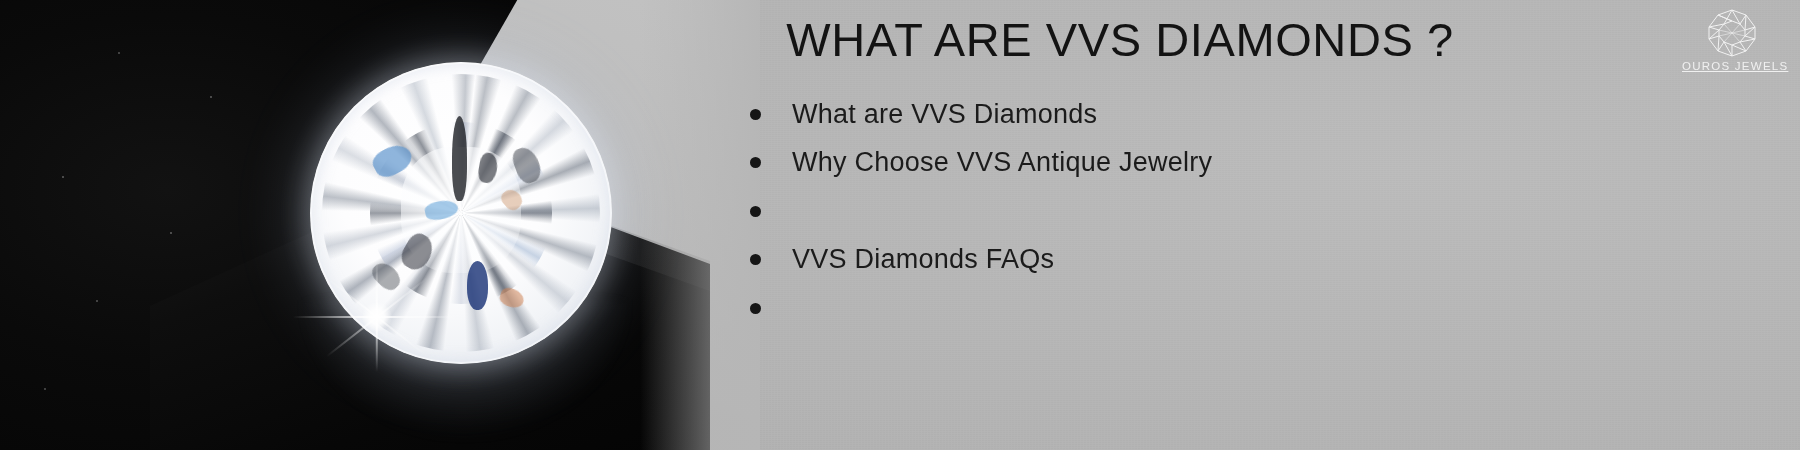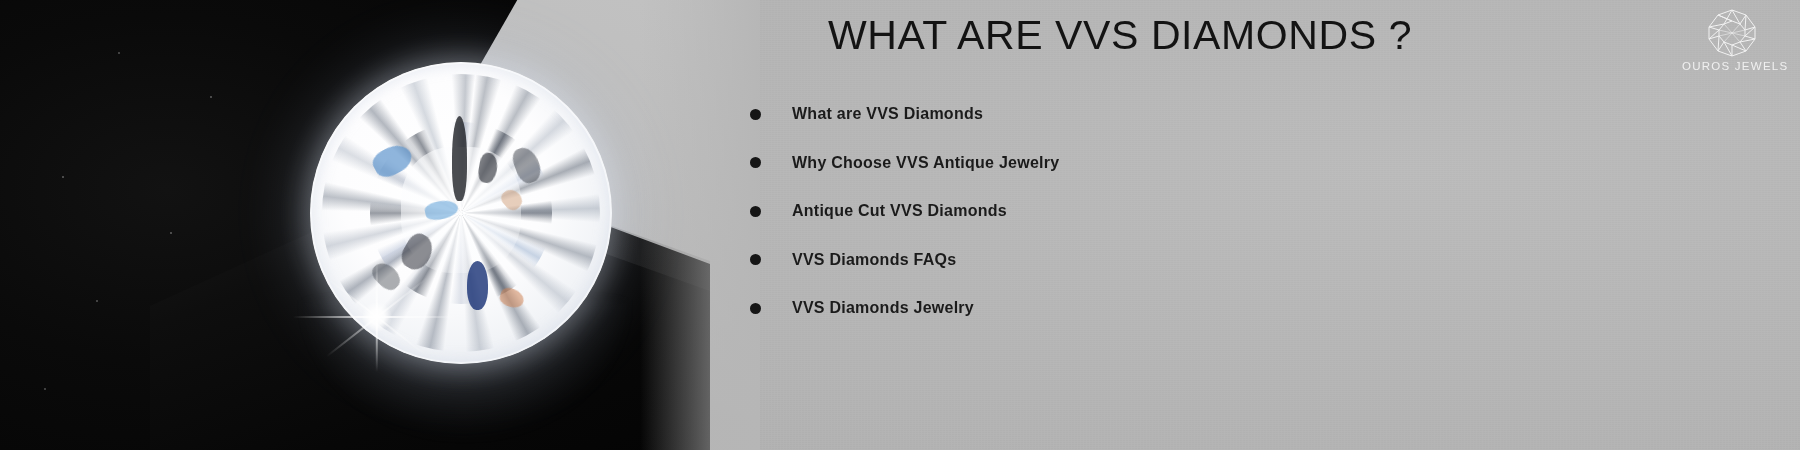--- a/index.html
+++ b/index.html
@@ -208,21 +208,21 @@
   .content {
     position: absolute;
     left: 620px; top: 0;
     width: 1180px; height: 450px;
   }
   .title {
     position: absolute;
     left: 0; top: 12px;
     width: 1000px;
     text-align: center;
-    font-size: 41px;
+    font-size: 47px;
     font-weight: 400;
     letter-spacing: .6px;
     color: #131313;
     font-family: "Liberation Sans", sans-serif;
     white-space: nowrap;
   }
   .toc {
     position: absolute;
     left: 130px; top: 90px;
     margin: 0; padding: 0;
@@ -234,22 +234,22 @@
     height: 48.5px;
   }
   .toc-bullet {
     width: 11px; height: 11px;
     border-radius: 50%;
     background: #161616;
     flex: 0 0 auto;
     margin-right: 31px;
   }
   .toc-label {
-    font-size: 16px;
-    font-weight: 700;
+    font-size: 27px;
+    font-weight: 400;
     color: #1b1b1b;
     letter-spacing: .25px;
     white-space: nowrap;
     font-family: "Liberation Sans", sans-serif;
   }
 
   
   .logo {
     position: absolute;
     right: 18px; top: 8px;
@@ -259,20 +259,21 @@
   }
   .logo-mark { display: block; margin: 0 auto; }
   .logo-text {
     display: block;
     margin-top: 2px;
     font-size: 11.5px;
     letter-spacing: 1.25px;
     color: #f0f0f0;
     font-family: "Liberation Sans", sans-serif;
     white-space: nowrap;
+    text-decoration: underline;
   }
 </style>
 </head>
 <body>
 
 <div class="banner">
 
   <div class="bg-gray"></div>
   <div class="bg-gray-noise"></div>
 
@@ -329,29 +330,27 @@
       <li class="toc-item">
         <span class="toc-bullet"></span>
         <span class="toc-label">What are VVS Diamonds</span>
       </li>
       <li class="toc-item">
         <span class="toc-bullet"></span>
         <span class="toc-label">Why Choose VVS Antique Jewelry</span>
       </li>
       <li class="toc-item">
         <span class="toc-bullet"></span>
-        <span class="toc-label">Antique Cut VVS Diamonds</span>
       </li>
       <li class="toc-item">
         <span class="toc-bullet"></span>
         <span class="toc-label">VVS Diamonds FAQs</span>
       </li>
       <li class="toc-item">
         <span class="toc-bullet"></span>
-        <span class="toc-label">VVS Diamonds Jewelry</span>
       </li>
     </ul>
 
     <div class="logo">
       <svg class="logo-mark" width="54" height="50" viewBox="0 0 54 50">
         <g fill="none" stroke="#f2f2f2" stroke-width="1" stroke-linejoin="round">
 
           <polygon points="27,2 41,7 50,19 50,31 41,43 27,48 13,43 4,31 4,19 13,7"></polygon>
 
           <polygon points="27,13 35,16 40,22 40,28 35,34 27,37 19,34 14,28 14,22 19,16"></polygon>

